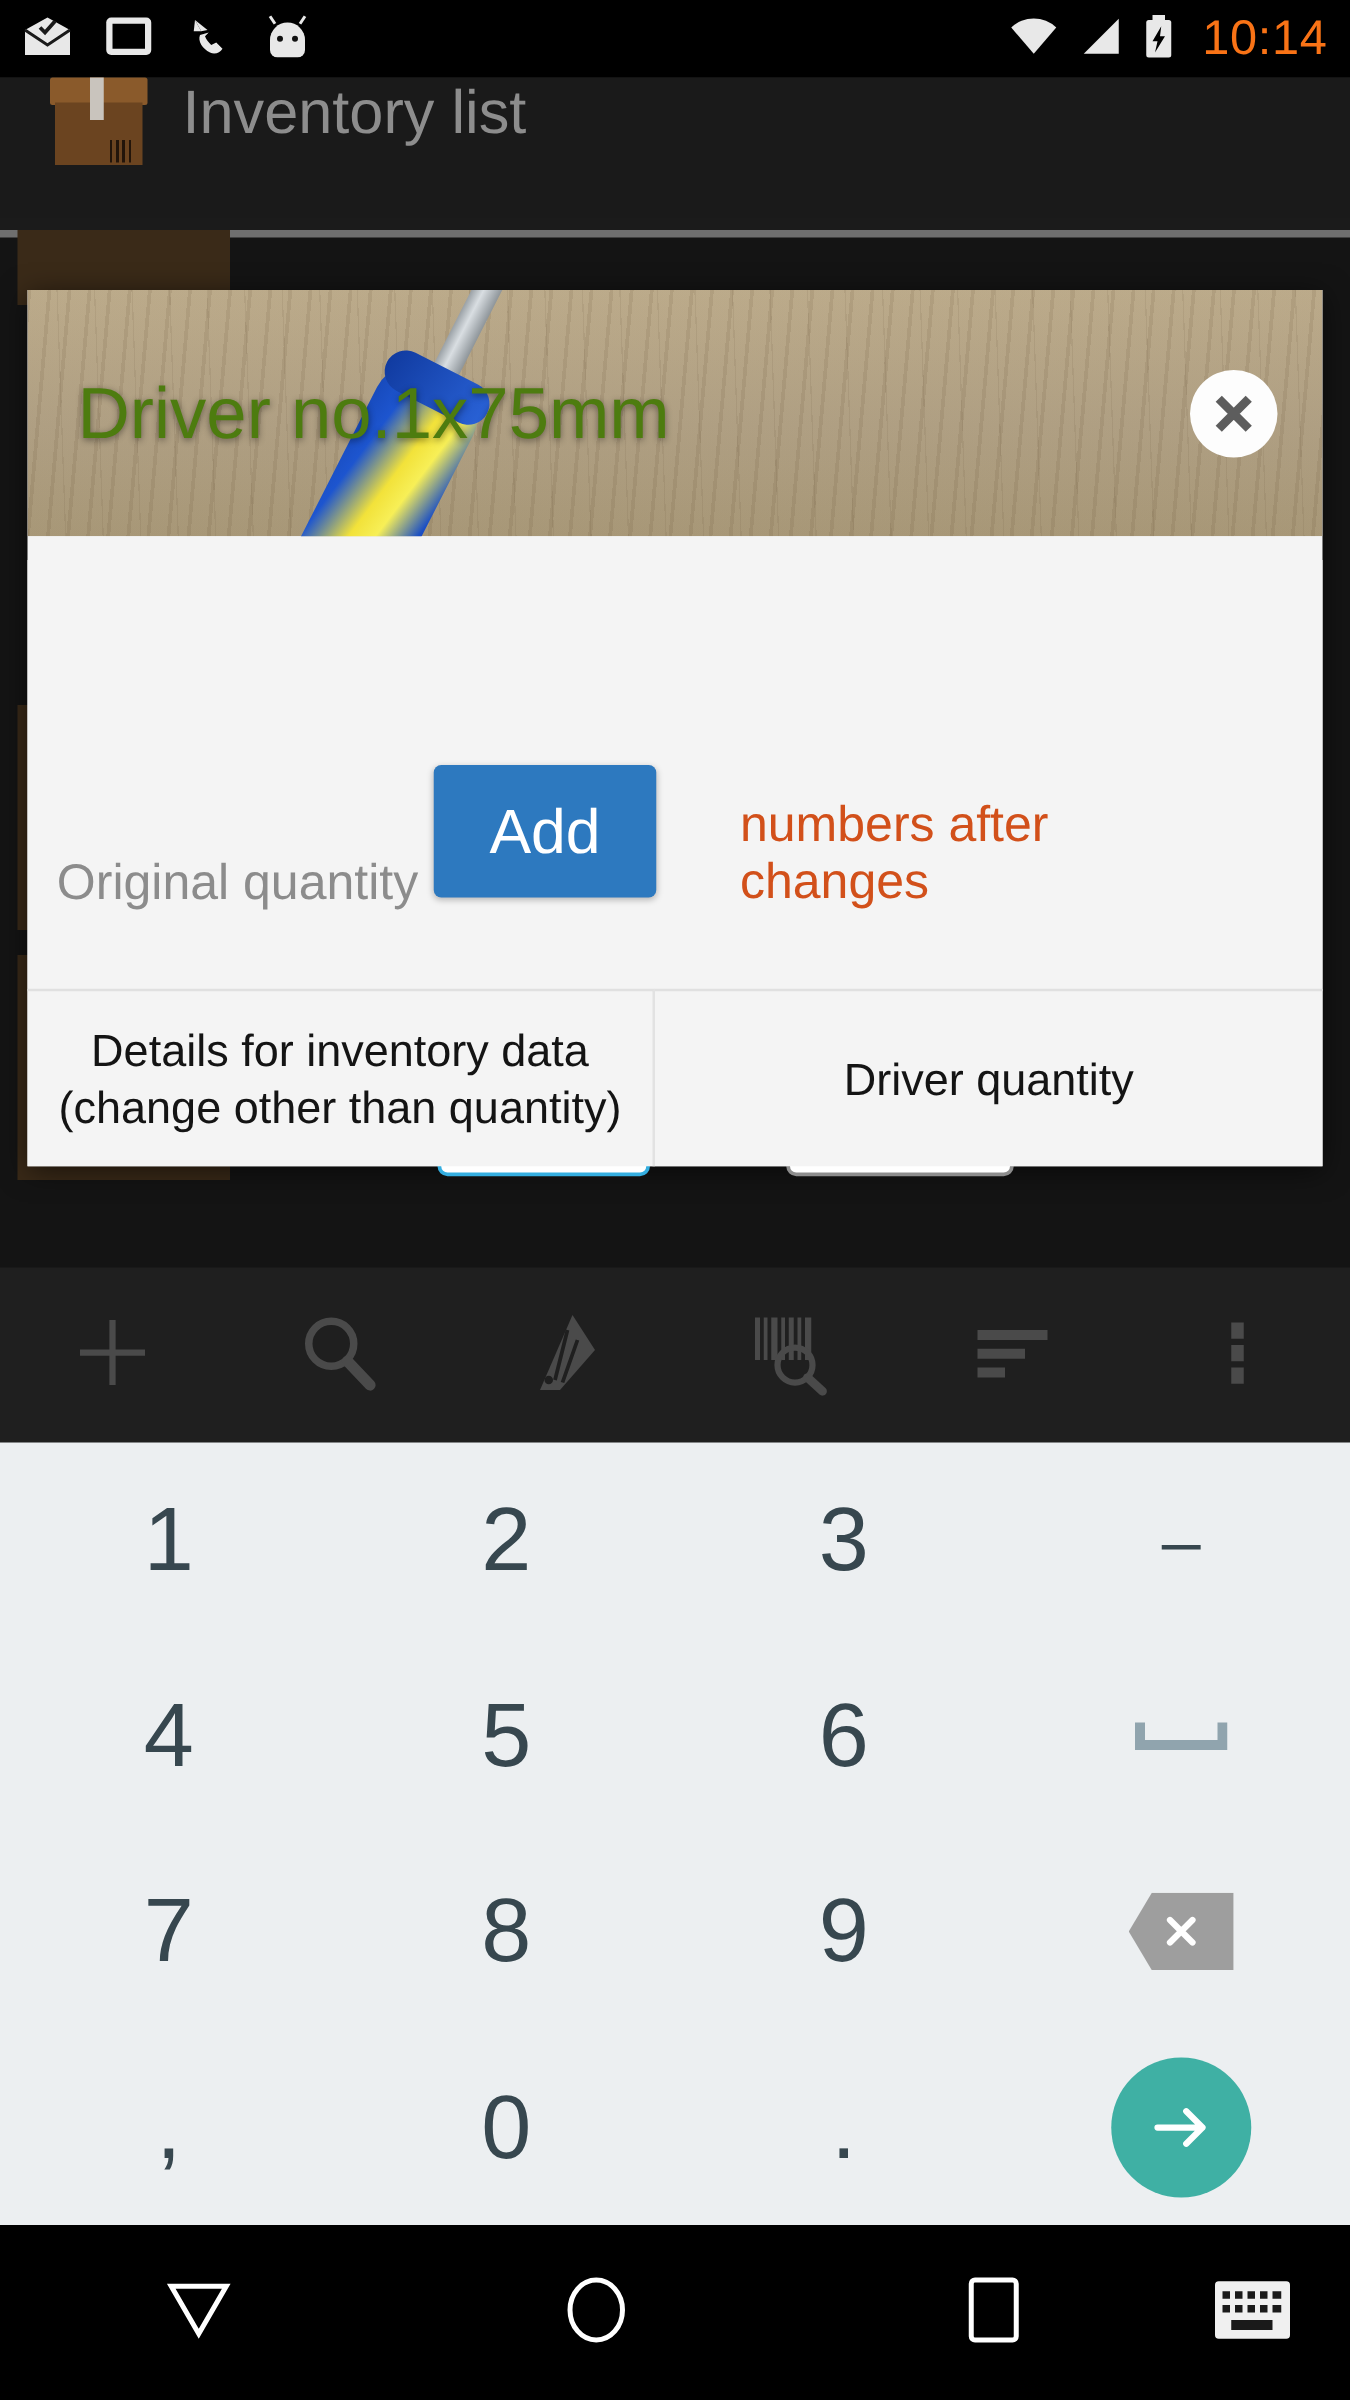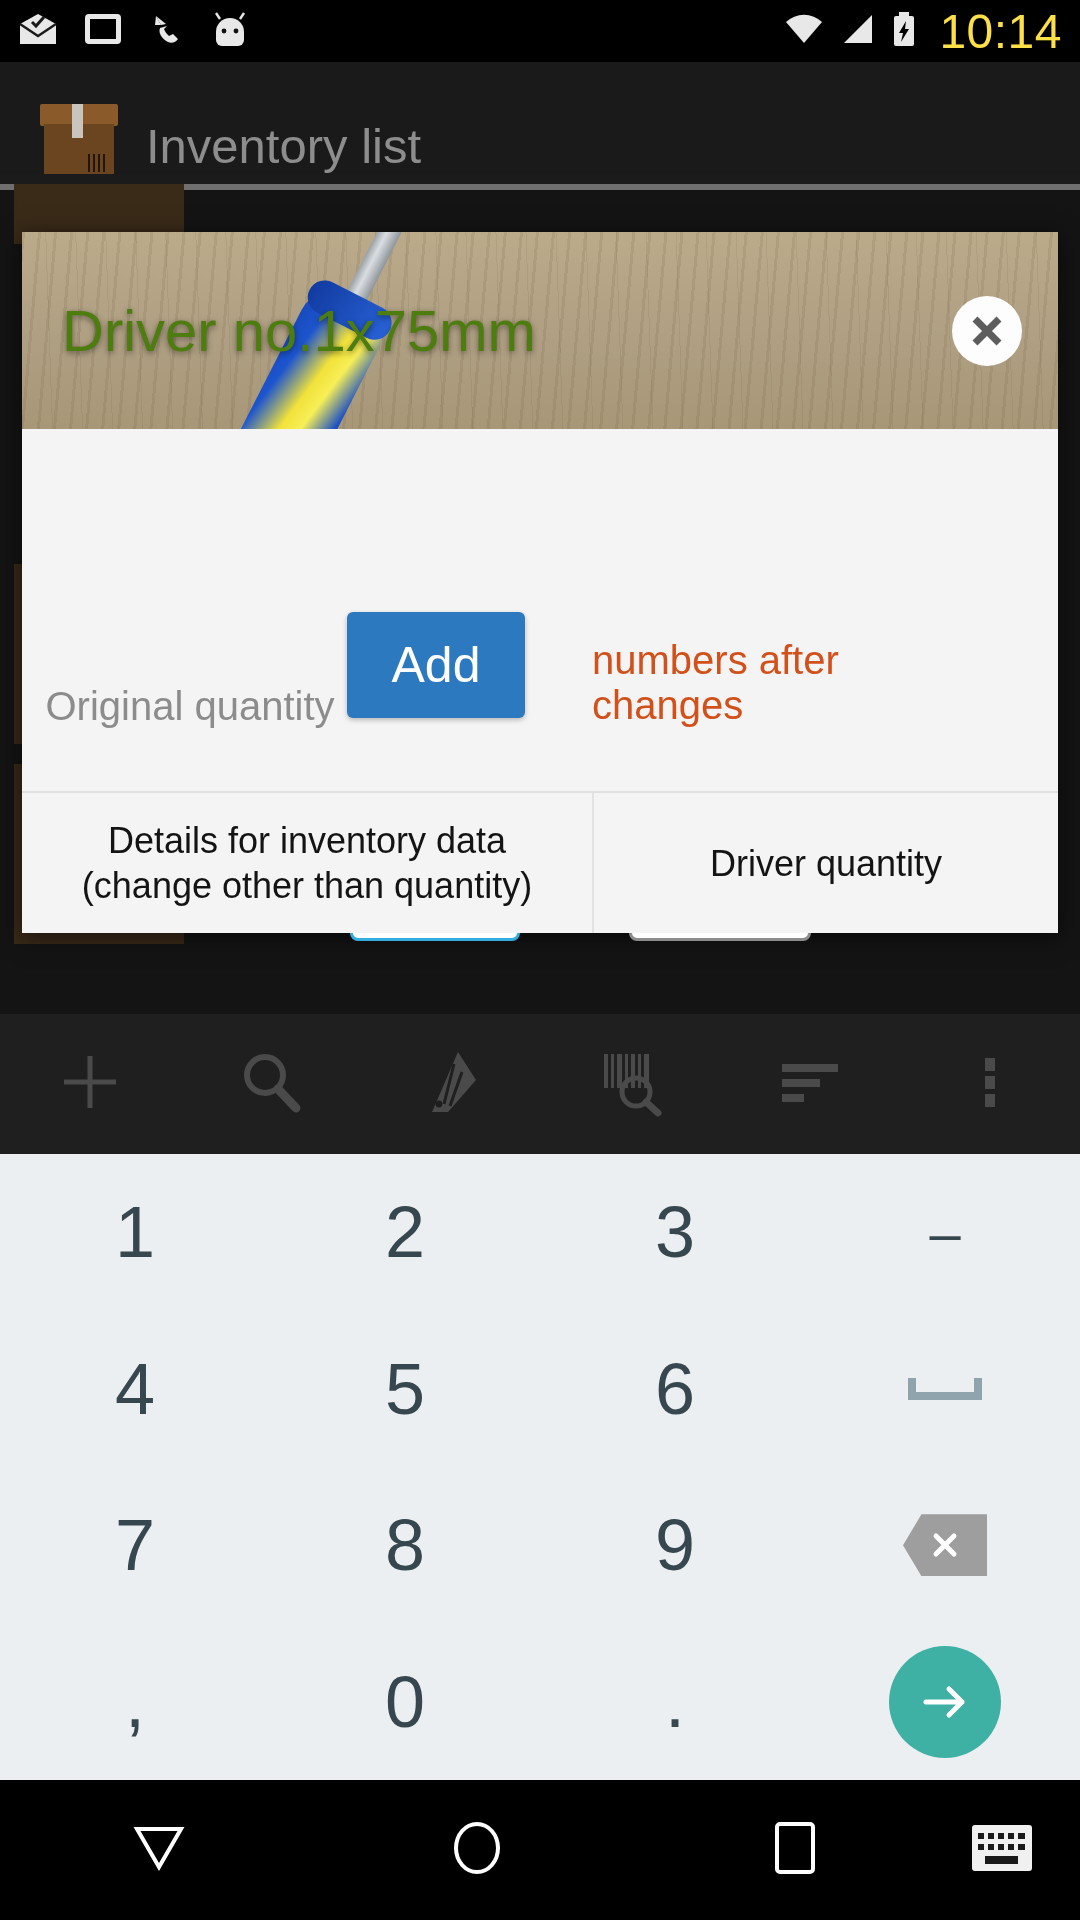--- a/index.html
+++ b/index.html
@@ -12,26 +12,26 @@
   #screen { position:relative; width:1080px; height:1920px; background:#1b1b1b; }
 
   
   .statusbar{
     position:absolute; left:0; top:0; width:1080px; height:62px;
     background:#000; display:flex; align-items:center; padding:0 18px;
   }
   .status-left{ display:flex; align-items:center; gap:26px; }
   .status-right{ margin-left:auto; display:flex; align-items:center; gap:14px; }
   .sicon{ display:block; }
-  .clock{ color:#fde047; font-size:48px; letter-spacing:0.5px; margin-left:8px; }
+  .clock{ color:#f97316; font-size:39px; letter-spacing:0.5px; margin-left:8px; }
 
   
   .appbar{
     position:absolute; left:0; top:62px; width:1080px; height:112px;
-    background:#1a1a1a; display:flex; align-items:flex-end; padding-left:40px; gap:28px;
+    background:#1a1a1a; display:flex; align-items:flex-start; padding-left:40px; gap:28px;
   }
   .box-icon{ width:78px; height:70px; position:relative; }
   .box-icon .lid{ position:absolute; left:0; top:0; width:78px; height:22px; background:#8a5a2b; border-radius:2px;}
   .box-icon .body{ position:absolute; left:4px; top:20px; width:70px; height:50px; background:#6b4420;}
   .box-icon .tape{ position:absolute; left:32px; top:0; width:11px; height:34px; background:#c9c4bd;}
   .box-icon .barcode{ position:absolute; left:48px; top:50px; width:20px; height:18px;
       background:repeating-linear-gradient(90deg,#23150a 0 2px,transparent 2px 5px);}
   .appbar-title{ color:#8d8d8d; font-size:49px; font-weight:400; }
 
   
@@ -122,21 +122,21 @@
     display:flex; align-items:center; justify-content:center;
   }
   .result-box .val{ color:#d2501a; font-size:76px; line-height:1; }
 
   .dlg-tabs{ position:relative; width:100%; height:142px; display:flex; }
   .tab{
     background:#f4f4f4; display:flex; align-items:center; justify-content:center;
     text-align:center; color:#141414; font-size:36px; line-height:1.25;
     border-top:2px solid #e0e0e0; padding:0 10px;
   }
-  .tab.left{ width:572px; border-right:2px solid #e2e2e2; }
+  .tab.left{ width:502px; border-right:2px solid #e2e2e2; }
   .tab.right{ flex:1; }
 
   
   .toolbar{
     position:absolute; left:0; top:1014px; width:1080px; height:140px;
     background:#1f1f1f; display:flex; align-items:center;
   }
   .tb-item{ flex:1; display:flex; align-items:center; justify-content:center; }
 
   

